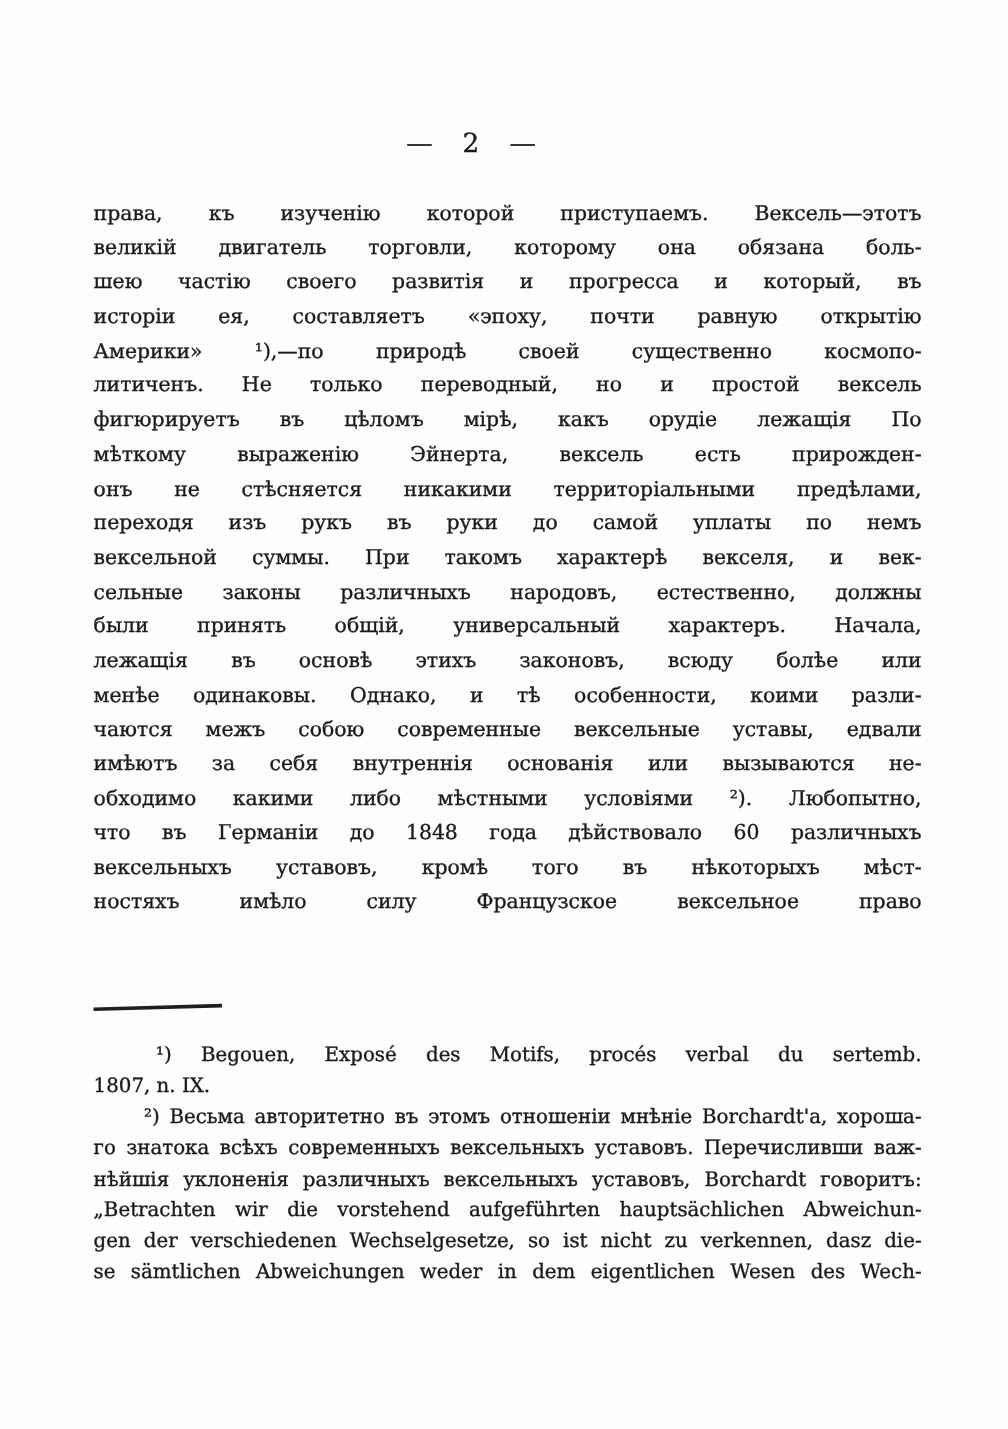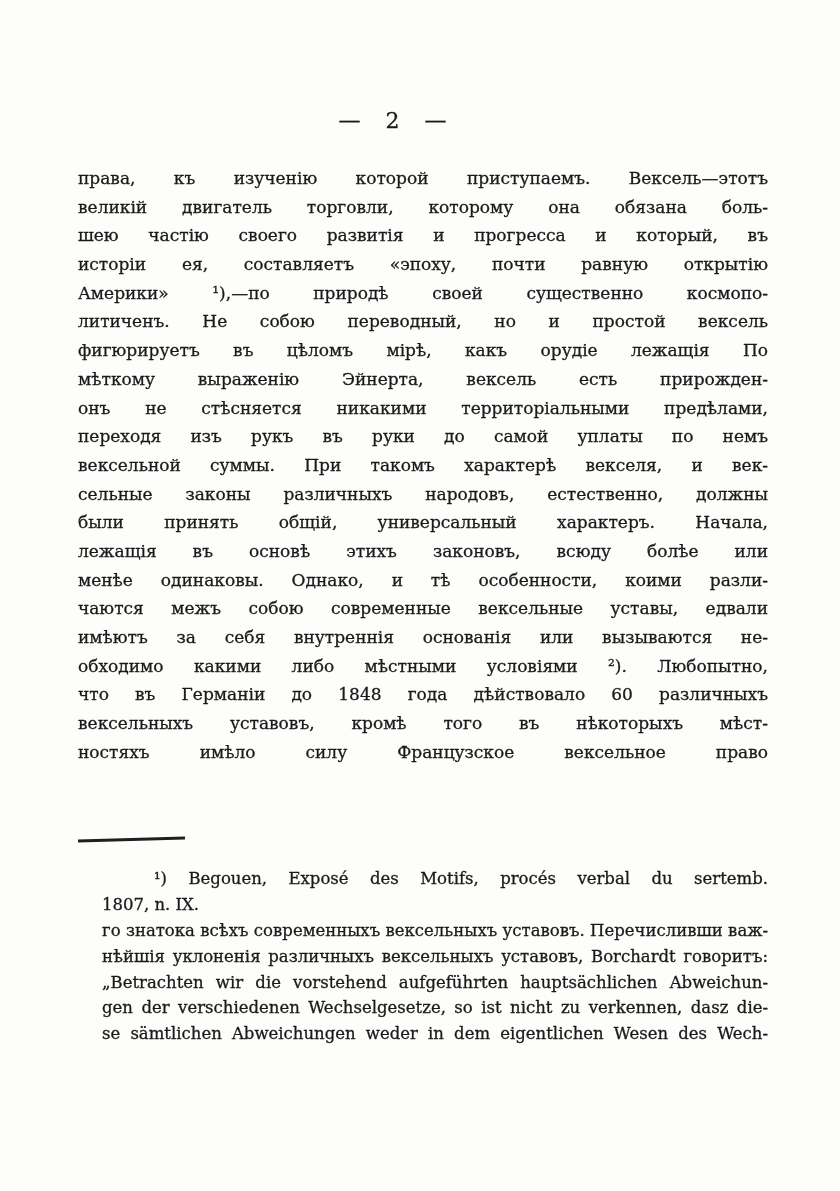--- a/index.html
+++ b/index.html
@@ -57,40 +57,39 @@
     position: absolute;
     top: 866px;
     left: 78px;
     width: 690px;
     font-size: 16.5px;
     line-height: 25.9px;
   }
   .footnotes .fline {
     text-align: left;
     height: 25.9px;
-    margin-left: 24px;
   }
   .footnotes .fline.just {
     text-align: justify;
     text-align-last: justify;
   }
 </style>
 </head>
 <body>
 
 <div class="page">
   <div class="page-number">— 2 —</div>
 
   <div class="body-text" id="body-text">
       <div class="line">права, къ изученію которой приступаемъ. Вексель—этотъ</div>
       <div class="line">великій двигатель торговли, которому она обязана боль-</div>
       <div class="line">шею частію своего развитія и прогресса и который, въ</div>
       <div class="line">исторіи ея, составляетъ «эпоху, почти равную открытію</div>
       <div class="line">Америки» ¹),—по природѣ своей существенно космопо-</div>
-      <div class="line">литиченъ. Не собою переводный, но и простой вексель</div>
+      <div class="line">литиченъ. Не только переводный, но и простой вексель</div>
       <div class="line">фигюрируетъ въ цѣломъ мірѣ, какъ орудіе лежащія По</div>
       <div class="line">мѣткому выраженію Эйнерта, вексель есть прирожден-</div>
       <div class="line">онъ не стѣсняется никакими территоріальными предѣлами,</div>
       <div class="line">переходя изъ рукъ въ руки до самой уплаты по немъ</div>
       <div class="line">вексельной суммы. При такомъ характерѣ векселя, и век-</div>
       <div class="line">сельные законы различныхъ народовъ, естественно, должны</div>
       <div class="line">были принять общій, универсальный характеръ. Начала,</div>
       <div class="line">лежащія въ основѣ этихъ законовъ, всюду болѣе или</div>
       <div class="line">менѣе одинаковы. Однако, и тѣ особенности, коими разли-</div>
       <div class="line">чаются межъ собою современные вексельные уставы, едвали</div>
@@ -99,19 +98,20 @@
       <div class="line">что въ Германіи до 1848 года дѣйствовало 60 различныхъ</div>
       <div class="line">вексельныхъ уставовъ, кромѣ того въ нѣкоторыхъ мѣст-</div>
       <div class="line">ностяхъ имѣло силу Французское вексельное право</div>
     </div>
 
   <div class="footnote-rule"></div>
 
   <div class="footnotes" id="footnotes">
       <div class="fline just" style="text-indent: 52px;">¹) Begouen, Exposé des Motifs, procés verbal du sertemb.</div>
       <div class="fline">1807, n. IX.</div>
+      <div class="fline just" style="text-indent: 42px;">²) Весьма авторитетно въ этомъ отношеніи мнѣніе Borchardt'a, хороша-</div>
       <div class="fline just">го знатока всѣхъ современныхъ вексельныхъ уставовъ. Перечисливши важ-</div>
       <div class="fline just">нѣйшія уклоненія различныхъ вексельныхъ уставовъ, Borchardt говоритъ:</div>
       <div class="fline just">„Betrachten wir die vorstehend aufgeführten hauptsächlichen Abweichun-</div>
       <div class="fline just">gen der verschiedenen Wechselgesetze, so ist nicht zu verkennen, dasz die-</div>
       <div class="fline just">se sämtlichen Abweichungen weder in dem eigentlichen Wesen des Wech-</div>
     </div>
 </div>
 
 </body></html>

